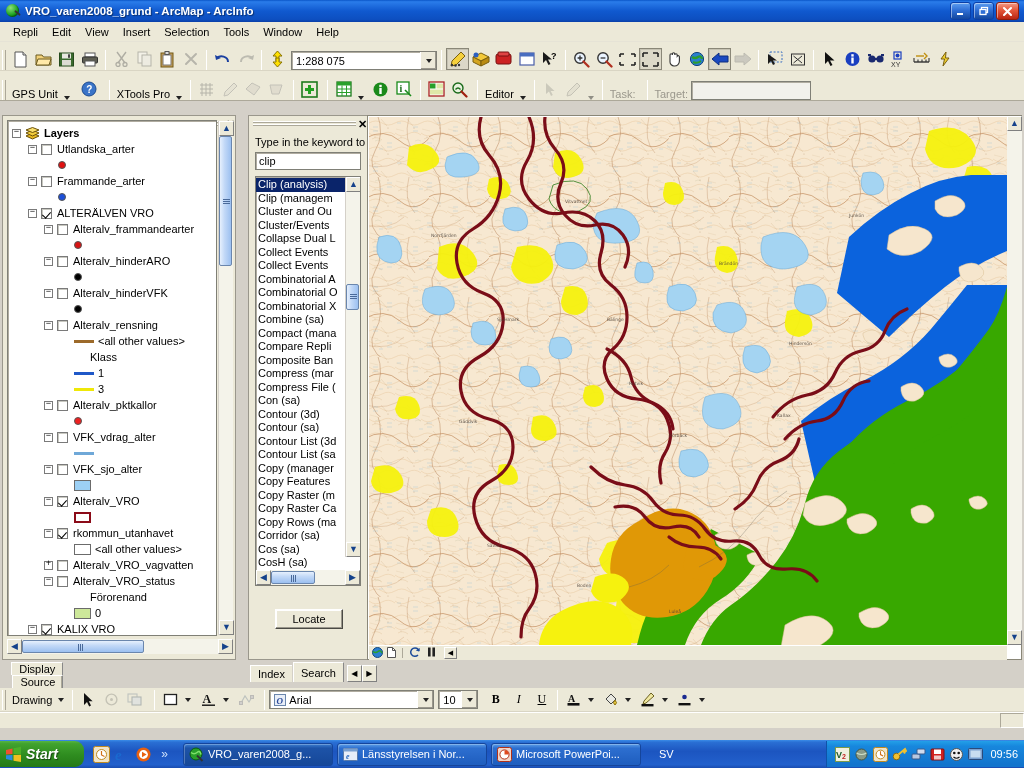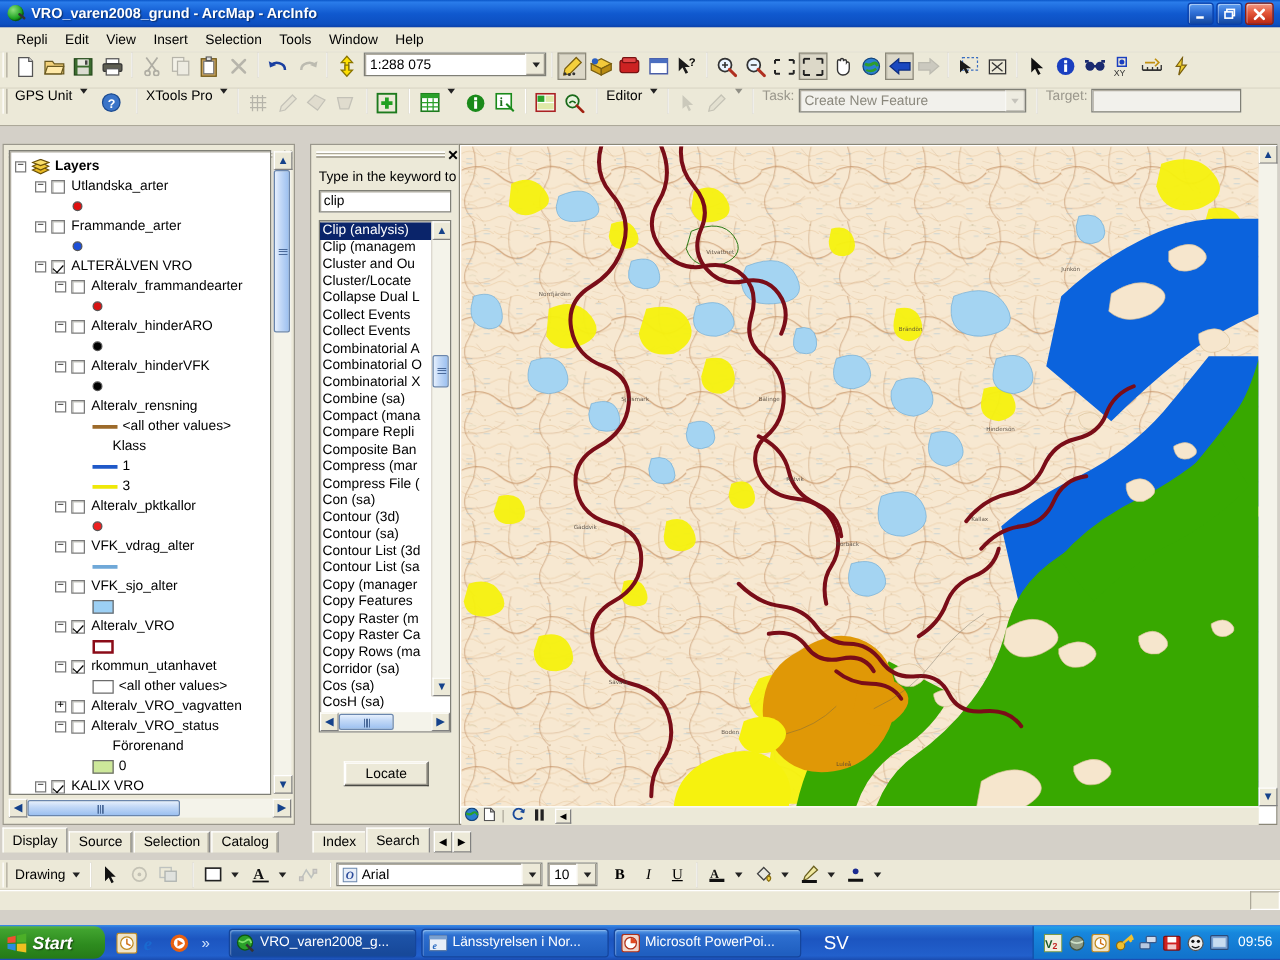--- a/index.html
+++ b/index.html
@@ -55,21 +55,21 @@
   .menubar{
     position:absolute; left:0; top:22px; width:1024px; height:20px;
     background:#ece9d8; display:flex; align-items:center; padding-left:6px;
     border-bottom:1px solid #e6e3d6;
   }
   .menu-item{ padding:2px 7px; color:#000; font-size:11px; white-space:nowrap; }
 
   
   .toolbar{
     position:absolute; left:0; width:1024px;
-    background:#ece9d8; display:flex; align-items:flex-start;
+    background:#ece9d8; display:flex; align-items:flex-end;
   }
   .tbar1{ top:42px; height:29px; border-bottom:1px solid #d9d5c4; }
   .tbar2{ top:71px; height:30px; border-bottom:1px solid #aca899; }
   .grip{
     width:4px;height:20px;margin:0 3px 0 2px;flex:none;
     border-left:1px solid #fff; border-right:1px solid #aca899;
     background:#ece9d8;
   }
   .sep{ width:1px;height:20px;margin:0 4px; background:#aca899;
         border-right:1px solid #fff; flex:none;}
@@ -180,21 +180,21 @@
   }
   .sb-thumb-h{
     background:linear-gradient(180deg,#e6f0fd,#c3d9f7 40%,#9cc0f0);
     border:1px solid #6a86ad; border-radius:2px;
   }
   .sb-track{ background:#f4f3ea; }
   .arrow-blue{ color:#15428b; font-size:9px; line-height:9px; }
 
   
   .toc-tabs{
-    position:absolute; left:2px; top:561px; height:20px; display:flex; align-items:flex-end;
+    position:absolute; left:2px; top:561px; height:20px; display:flex; align-items:flex-end;flex-direction:column;
   }
   .tab{
     height:17px; padding:0 7px; background:#ece9d8;
     border:1px solid #fff; border-right-color:#888; border-bottom:none;
     display:flex; align-items:center; font-size:11px;
     box-shadow:inset -1px 0 0 #aca899;
     margin-right:1px;
   }
   .tab.active{
     height:20px; background:#ece9d8; font-weight:normal;
@@ -307,21 +307,21 @@
     box-shadow:inset 1px 1px 0 rgba(255,255,255,.25);
     flex:none;
   }
   .tray{
     margin-left:auto; height:26px; display:flex; align-items:center;
     background:linear-gradient(180deg,#23a0e8 0%,#1787dd 20%,#1274cd 90%);
     padding:0 6px; border-left:1px solid #0f52a8; flex:none;
   }
   .tray-icon{ width:15px;height:15px;margin:0 2px; flex:none;}
   .tray-time{ color:#fff; font-size:11px; margin-left:5px; }
-  .lang-ind{ color:#fff; font-size:15px; margin:0 8px; flex:none; }
+  .lang-ind{ color:#fff; font-size:11px; margin:0 8px; flex:none; }
 </style>
 </head>
 <body>
 
 <div id="app">
 
   <div class="titlebar">
     <div class="tb-icon">
         <div class="globe"></div>
       </div>
@@ -703,26 +703,20 @@
     <div class="tbtn dis">
       <svg width="16" height="16" viewBox="0 0 16 16">
           <path d="M12 2 L15 5 L6 14 L2 15 L3 11 Z" fill="#d8d3c6" stroke="#8a8a82"></path>
         </svg>
       </div>
     <div class="dropdown-arrow dis" style="opacity:.45"></div>
 
     <div class="sep" style="margin-left:8px;"></div>
 
     <div class="label-txt dis">Task:</div>
-    <div class="combo task-combo dis">
-      <span style="color:#8a877c">Create New Feature</span>
-      <div class="cbtn">
-          <div class="dropdown-arrow" style="margin:0;border-top-color:#9a978c"></div>
-        </div>
-    </div>
 
     <div class="sep" style="margin-left:8px;"></div>
 
     <div class="label-txt dis">Target:</div>
     <div class="combo target-combo dis">
       <span></span>
     </div>
   </div>
 
   <div class="body-area">
@@ -960,21 +954,21 @@
       <div class="sp-hint">Type in the keyword to</div>
       <div class="sp-input">
         <span>clip</span>
       </div>
 
       <div class="sp-list">
         <div class="sp-items" id="sp-items">
             <div class="sp-item sel">Clip (analysis)</div>
             <div class="sp-item">Clip (managem</div>
             <div class="sp-item">Cluster and Ou</div>
-            <div class="sp-item">Cluster/Locate </div>
+            <div class="sp-item">Cluster/Events </div>
             <div class="sp-item">Collapse Dual L</div>
             <div class="sp-item">Collect Events</div>
             <div class="sp-item">Collect Events</div>
             <div class="sp-item">Combinatorial A</div>
             <div class="sp-item">Combinatorial O</div>
             <div class="sp-item">Combinatorial X</div>
             <div class="sp-item">Combine (sa)</div>
             <div class="sp-item">Compact (mana</div>
             <div class="sp-item">Compare Repli</div>
             <div class="sp-item">Composite Ban</div>

